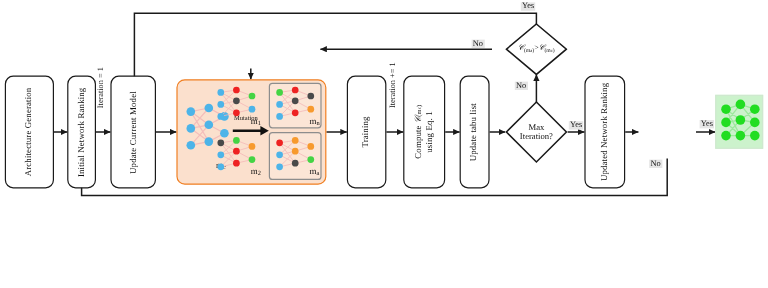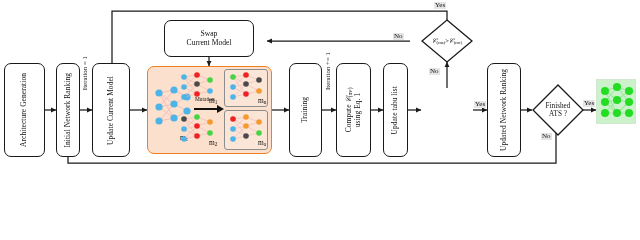--- a/index.html
+++ b/index.html
@@ -73,58 +73,52 @@
   </div>
 
   <div class="node" style="left:56px;top:63px;width:24px;height:94px;">
     <span class="vtext">Initial Network Ranking</span>
   </div>
 
   <div class="node" style="left:92px;top:63px;width:38px;height:94px;">
     <span class="vtext">Update Current Model</span>
   </div>
 
-  <div class="node" style="left:164px;top:20px;width:90px;height:37px;">
-    <span class="htext">
-      <span>Swap</span><br>
-      <span>Current Model</span>
-    </span>
-  </div>
 
   <div class="node" style="left:289px;top:63px;width:33px;height:94px;">
     <span class="vtext">Training</span>
   </div>
 
   <div class="node" style="left:336px;top:63px;width:35px;height:94px;">
     <span class="vtext">
       <span>Compute <i>𝒞</i><span class="sub">(m<span style="font-size:.8em">c</span>)</span></span><br>
       <span>using Eq. 1</span>
     </span>
   </div>
 
   <div class="node" style="left:383px;top:63px;width:25px;height:94px;">
     <span class="vtext">Update tabu list</span>
   </div>
 
   <div class="node" style="left:487px;top:63px;width:34px;height:94px;">
     <span class="vtext">Updated Network Ranking</span>
   </div>
 
-
-  <div class="diamond-wrap" style="left:532px;top:84px;width:52px;height:52px;">
+  <div class="diamond-wrap" style="left:421px;top:84px;width:52px;height:52px;">
     <svg viewBox="0 0 52 52" style="position:absolute;left:0;top:0;width:52px;height:52px;">
       <polygon points="26,1 51,26 26,51 1,26" fill="#fff" stroke="#1a1a1a" stroke-width="1.3"></polygon>
     </svg>
     <div class="diamond-txt">
       <span>
-        <span>Finished</span><br>
-        <span>ATS ?</span>
+        <span>Max</span><br>
+        <span>Iteration?</span>
       </span>
     </div>
   </div>
+
 
   <div class="diamond-wrap" style="left:421px;top:19px;width:52px;height:44px;">
     <svg viewBox="0 0 52 44" style="position:absolute;left:0;top:0;width:52px;height:44px;">
       <polygon points="26,1 51,22 26,43 1,22" fill="#fff" stroke="#1a1a1a" stroke-width="1.3"></polygon>
     </svg>
     <div class="diamond-txt" style="font-size:6.6px;">
       <span><i>𝒞</i><span class="sub">(m<span style="font-size:.8em">a</span>)</span>&gt;<i>𝒞</i><span class="sub">(m<span style="font-size:.8em">c</span>)</span></span>
     </div>
   </div>
 

